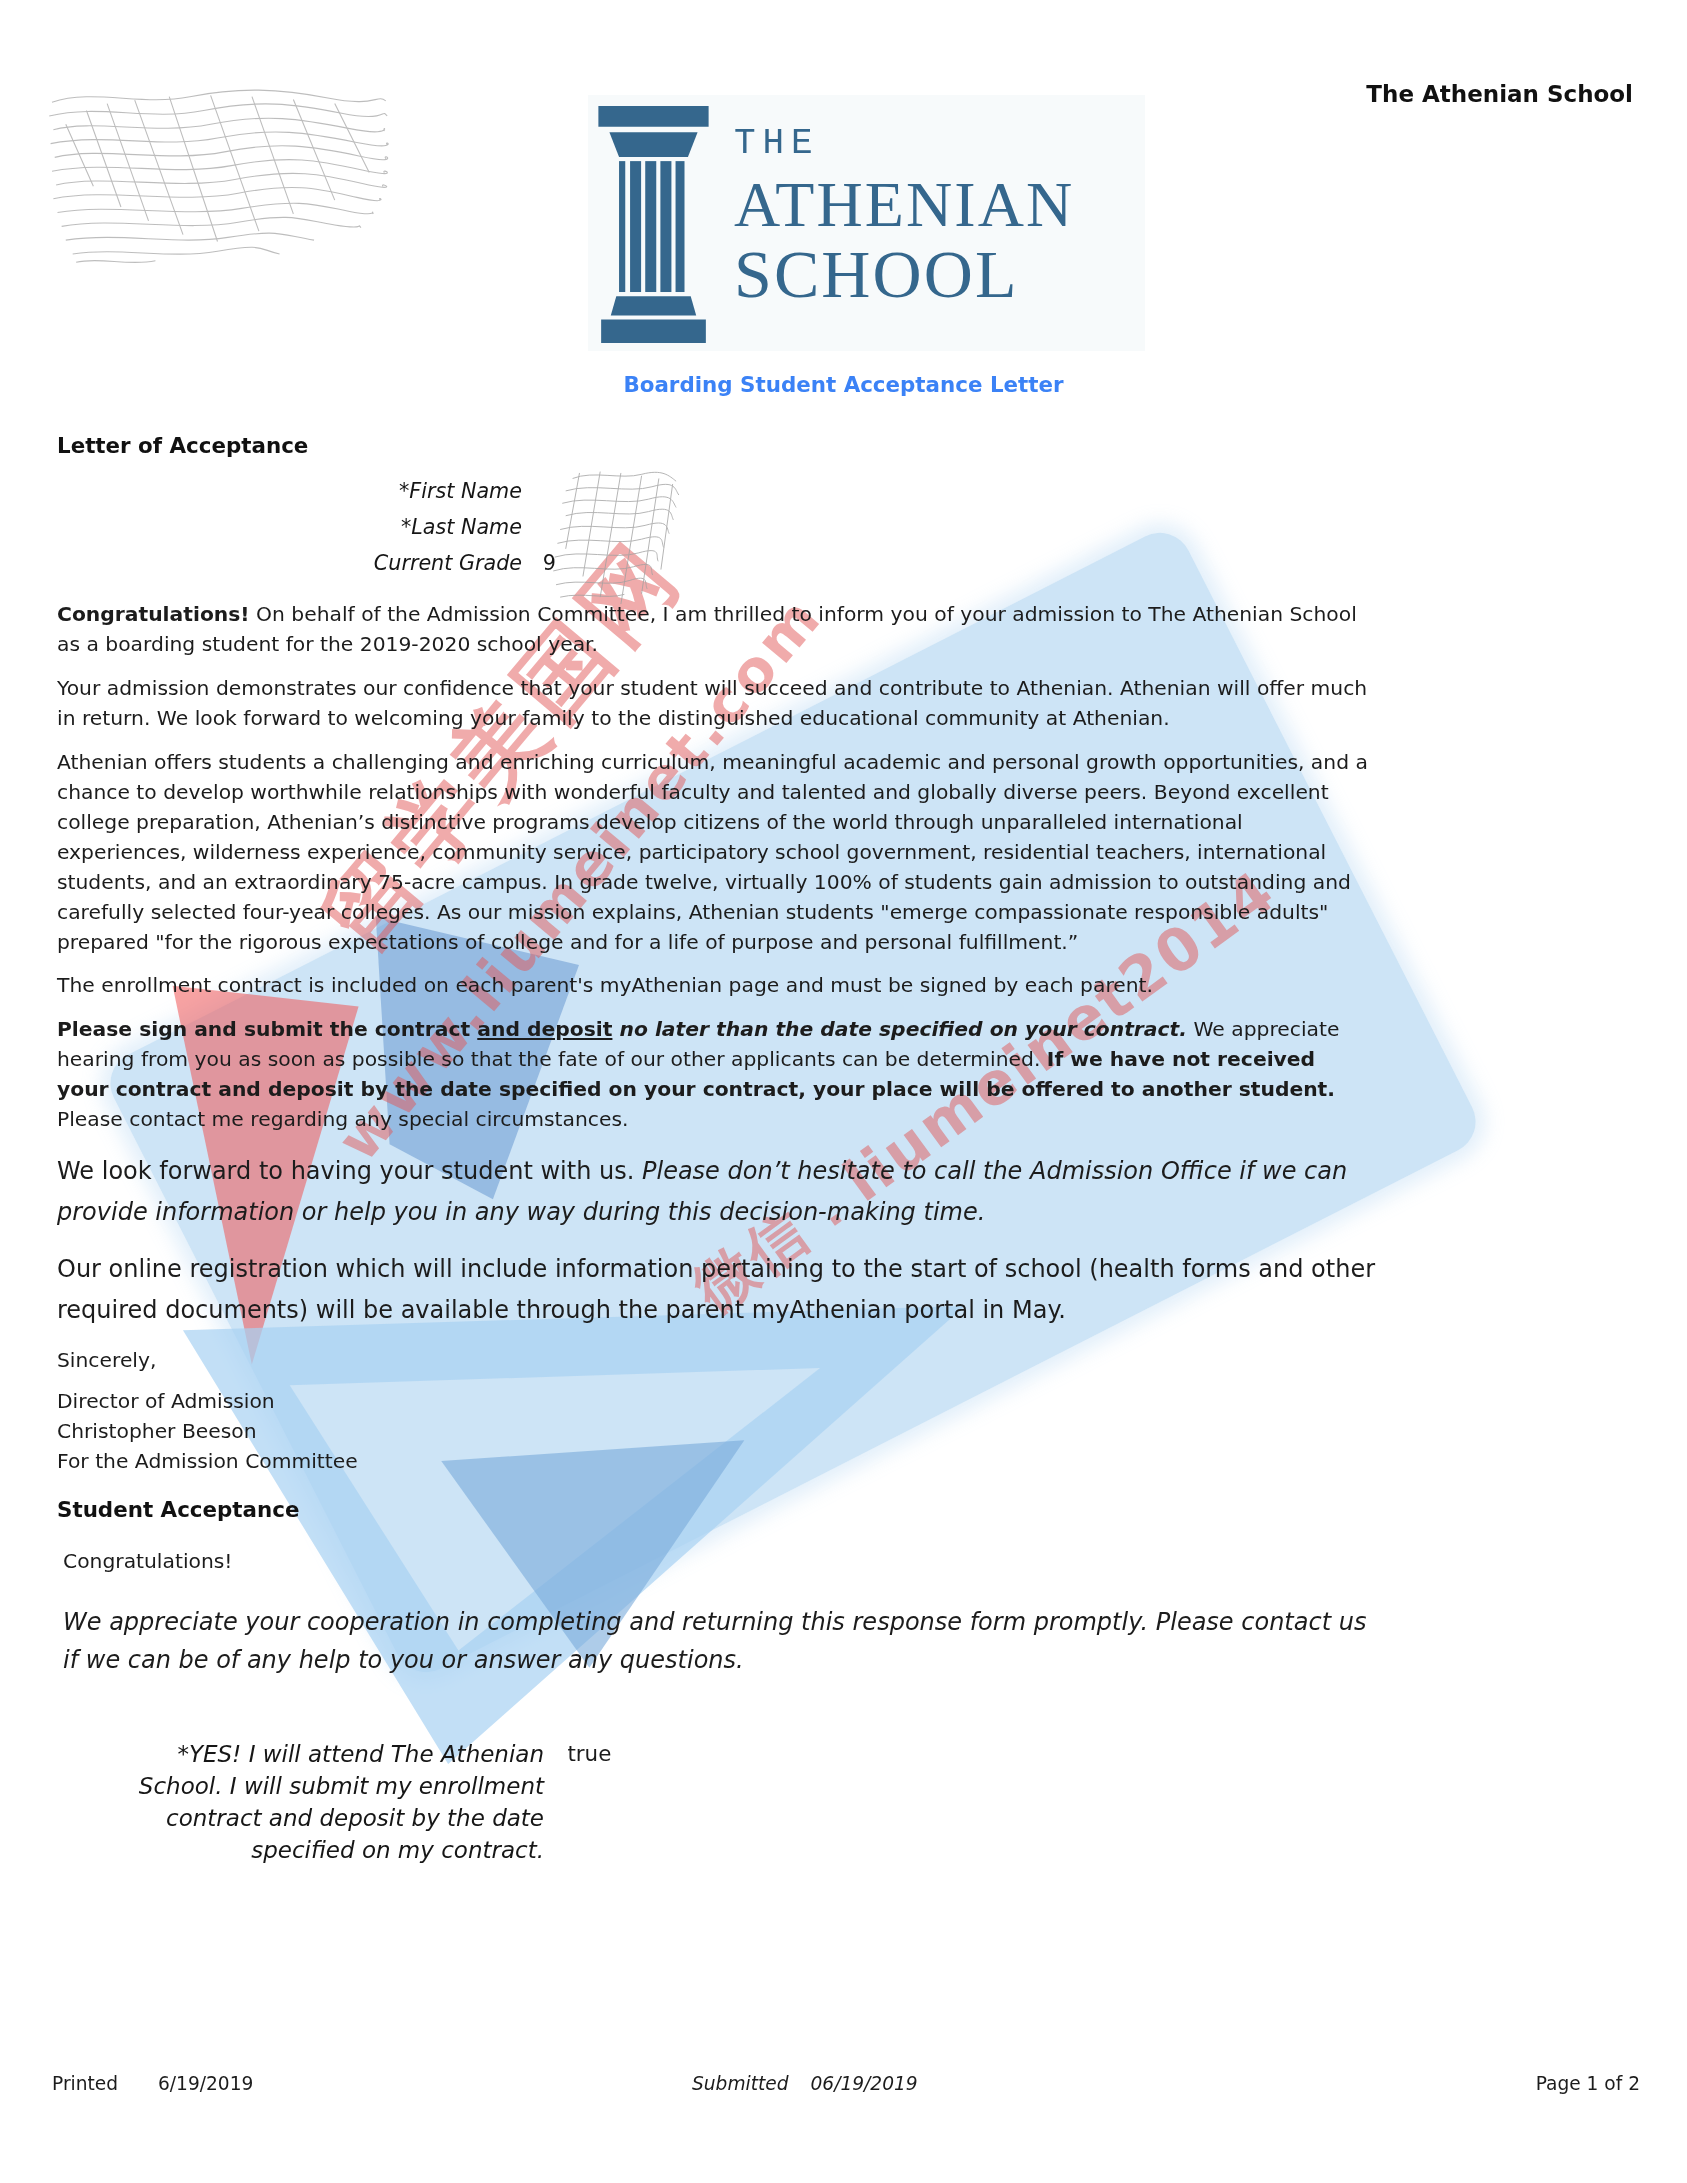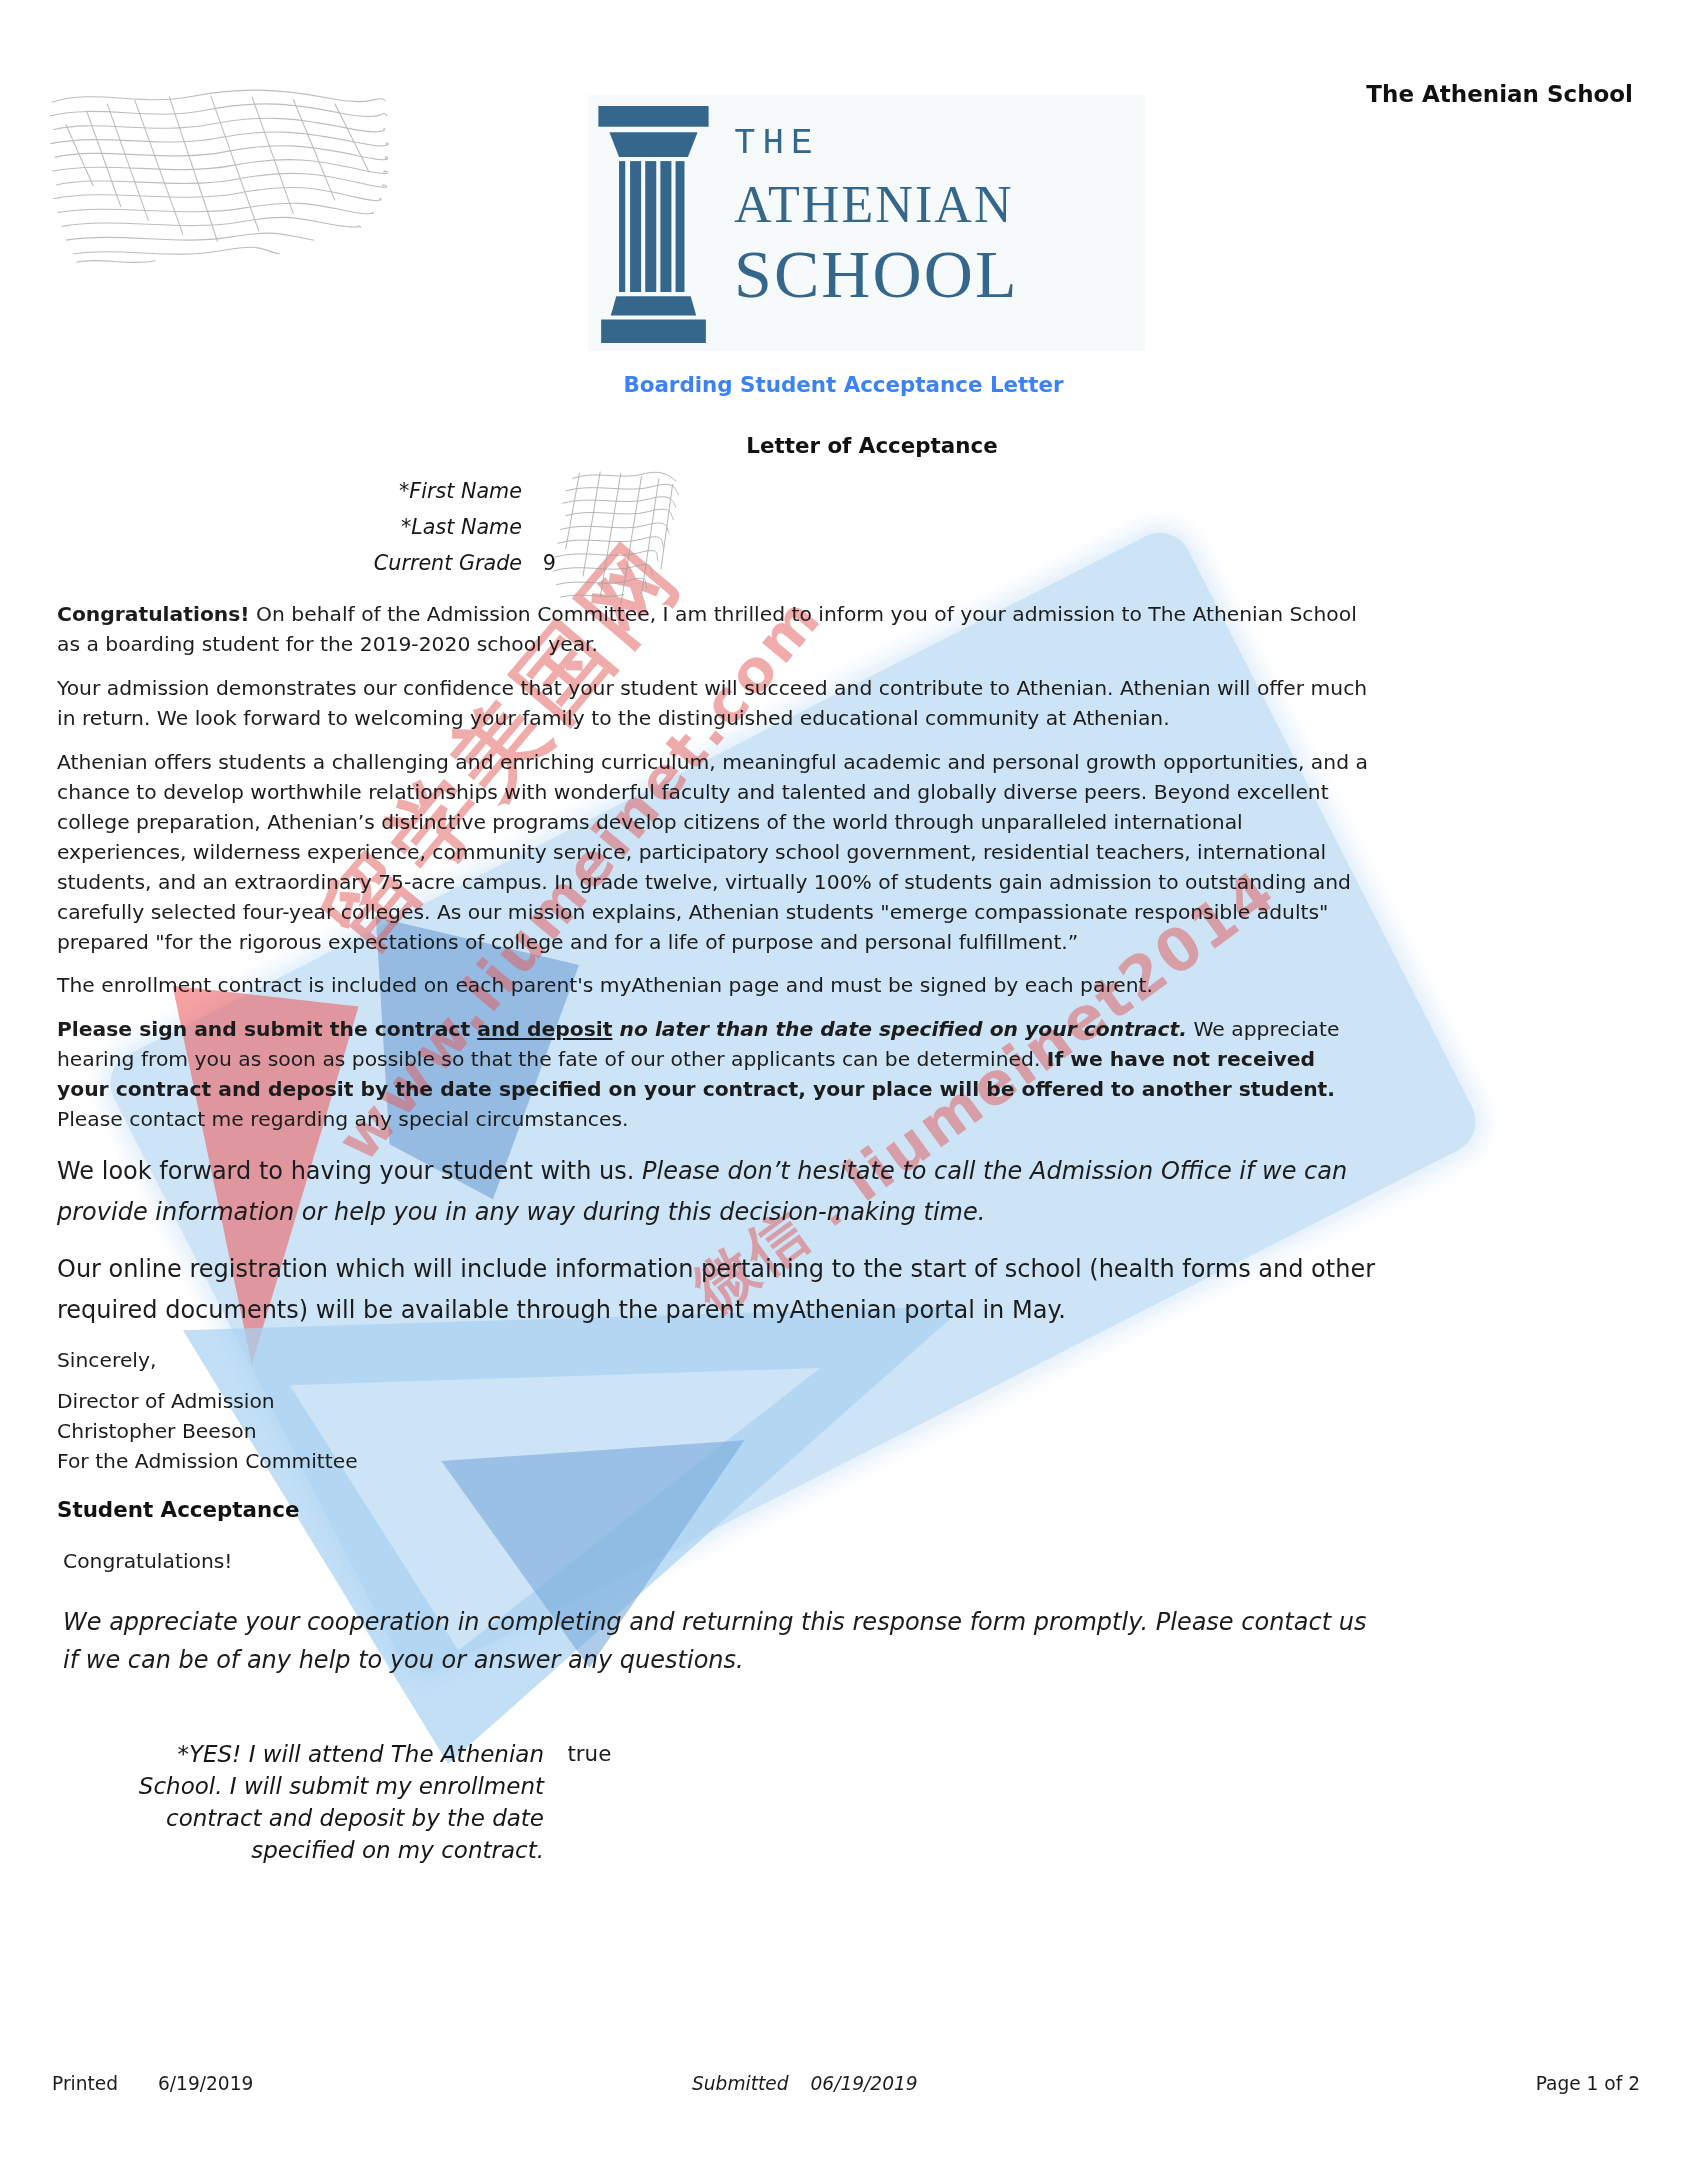--- a/index.html
+++ b/index.html
@@ -35,26 +35,26 @@
 
   .scribble-topleft{position:absolute;left:45px;top:76px;}
   .logo-block{
     position:absolute;left:588px;top:95px;width:557px;height:256px;
     background:#f7fafb;
   }
   .column-icon{position:absolute;left:5.5px;top:11px;}
   .logo-words{position:absolute;left:146px;top:27.6px;color:#35678d;
     font-family:"Liberation Serif","DejaVu Serif",serif;}
   .logo-the{font-size:36px;letter-spacing:6.9px;line-height:41px;font-family:Liberation Mono, monospace;}
-  .logo-athenian{font-size:52px;letter-spacing:2.1px;line-height:72px;margin-top:5.5px;}
+  .logo-athenian{font-size:64px;letter-spacing:2.1px;line-height:72px;margin-top:5.5px;}
   .logo-school{font-size:68px;letter-spacing:2.1px;line-height:72px;margin-top:-2.8px;}
   .school-name-right{position:absolute;right:54px;top:81px;font-size:23px;font-weight:bold;color:#111;}
 
   .doc-title{margin:0;padding-top:372px;text-align:center;font-size:21.4px;font-weight:bold;color:#3b82f6;}
-  .section-heading{margin:36px 0 0 57px;font-size:21.4px;font-weight:bold;color:#111;text-align:center;}
+  .section-heading{margin:36px 0 0 57px;font-size:21.4px;font-weight:bold;color:#111;}
 
   .form-block{margin:20.7px 0 0 57px;position:relative;}
   .frow{display:flex;align-items:flex-start;height:36px;}
   .flabel{width:465px;text-align:right;font-style:italic;font-size:20.7px;color:#161616;}
   .fvalue{margin-left:20.7px;font-size:20.7px;color:#161616;}
   .scribble-name{position:absolute;left:488px;top:-12.4px;}
 
   .paras{margin-left:57px;margin-top:12.4px;}
   .para{margin:0 0 13.8px 0;font-size:20.3px;line-height:30px;width:1316px;color:#1c1c1c;}
   .para.large{font-size:24px;line-height:41px;width:1368px;margin-top:16.5px;}

